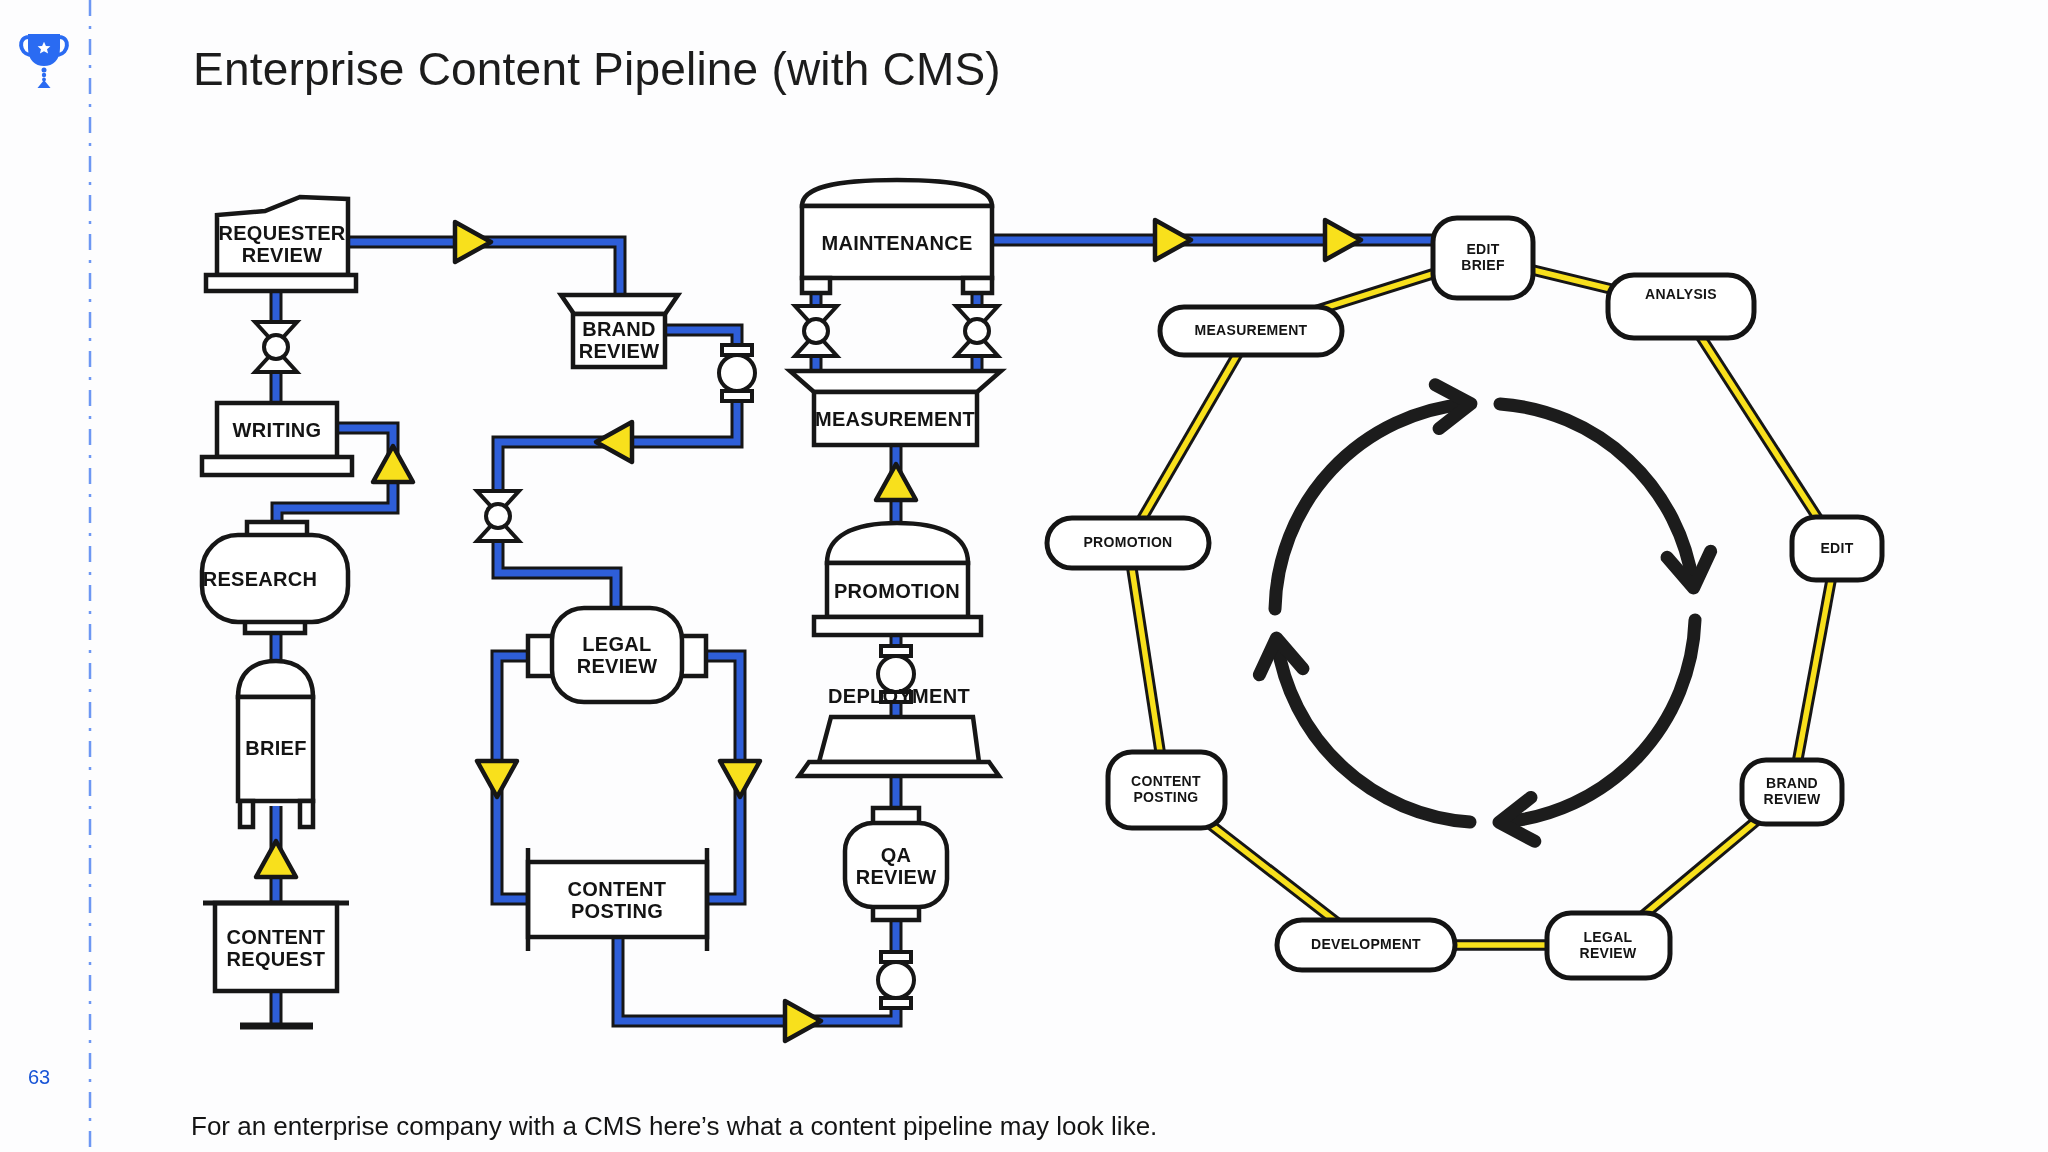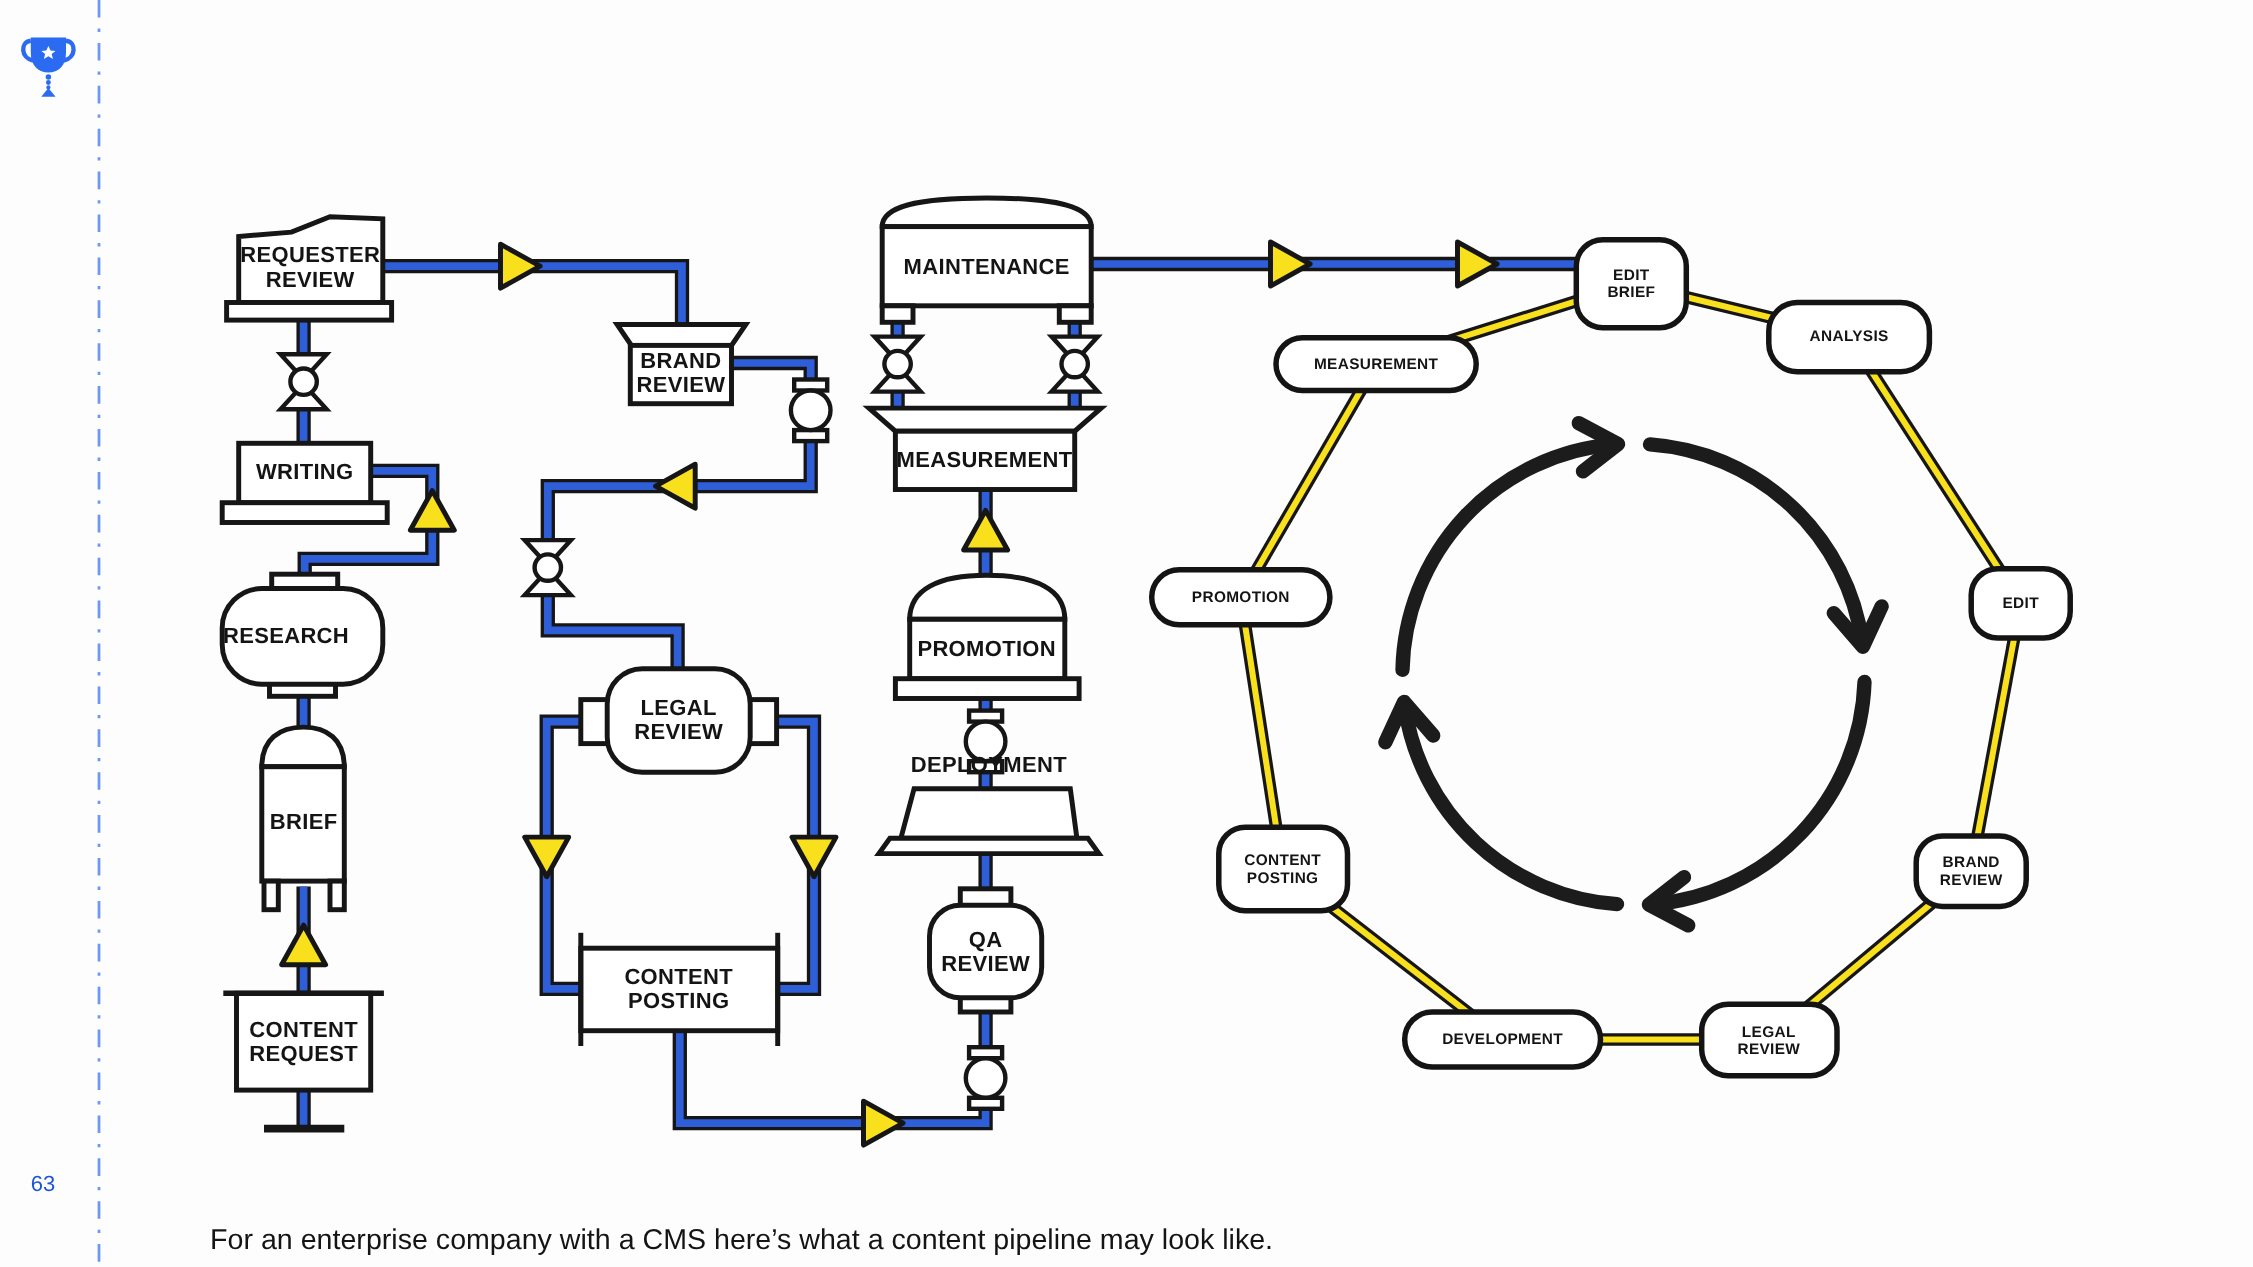--- a/index.html
+++ b/index.html
@@ -282,20 +282,21 @@
       <rect class="cnode" x="1608" y="275" width="146" height="63" rx="26"></rect>
       <rect class="cnode" x="1047" y="518" width="162" height="50" rx="25"></rect>
       <rect class="cnode" x="1792" y="517" width="90" height="63" rx="24"></rect>
       <rect class="cnode" x="1742" y="760" width="100" height="64" rx="24"></rect>
       <rect class="cnode" x="1108" y="752" width="117" height="76" rx="24"></rect>
       <rect class="cnode" x="1547" y="913" width="123" height="65" rx="24"></rect>
       <rect class="cnode" x="1277" y="920" width="178" height="50" rx="25"></rect>
     </g>
   </svg>
 
+  <div id="page-title">Enterprise Content Pipeline (with CMS)</div>
   <div id="caption">For an enterprise company with a CMS here’s what a content pipeline may look like.</div>
   <div id="page-number">63</div>
 
   <div class="lbl" style="left:282px;top:244px">REQUESTER
 REVIEW</div>
   <div class="lbl" style="left:277px;top:430px">WRITING</div>
   <div class="lbl" style="left:260px;top:579px">RESEARCH</div>
   <div class="lbl" style="left:276px;top:748px">BRIEF</div>
   <div class="lbl" style="left:276px;top:948px">CONTENT
 REQUEST</div>
@@ -308,21 +309,21 @@
   <div class="lbl" style="left:896px;top:866px">QA
 REVIEW</div>
   <div class="lbl" style="left:899px;top:696px">DEPLOYMENT</div>
   <div class="lbl" style="left:897px;top:591px">PROMOTION</div>
   <div class="lbl" style="left:895px;top:419px">MEASUREMENT</div>
   <div class="lbl" style="left:897px;top:243px">MAINTENANCE</div>
 
   <div class="lbl lbl-sm" style="left:1483px;top:258px">EDIT
 BRIEF</div>
   <div class="lbl lbl-sm" style="left:1251px;top:331px">MEASUREMENT</div>
-  <div class="lbl lbl-sm" style="left:1681px;top:306px">ANALYSIS</div>
+  <div class="lbl lbl-sm" style="left:1681px;top:295px">ANALYSIS</div>
   <div class="lbl lbl-sm" style="left:1128px;top:543px">PROMOTION</div>
   <div class="lbl lbl-sm" style="left:1837px;top:549px">EDIT</div>
   <div class="lbl lbl-sm" style="left:1792px;top:792px">BRAND
 REVIEW</div>
   <div class="lbl lbl-sm" style="left:1166px;top:790px">CONTENT
 POSTING</div>
   <div class="lbl lbl-sm" style="left:1608px;top:946px">LEGAL
 REVIEW</div>
   <div class="lbl lbl-sm" style="left:1366px;top:945px">DEVELOPMENT</div>
 

